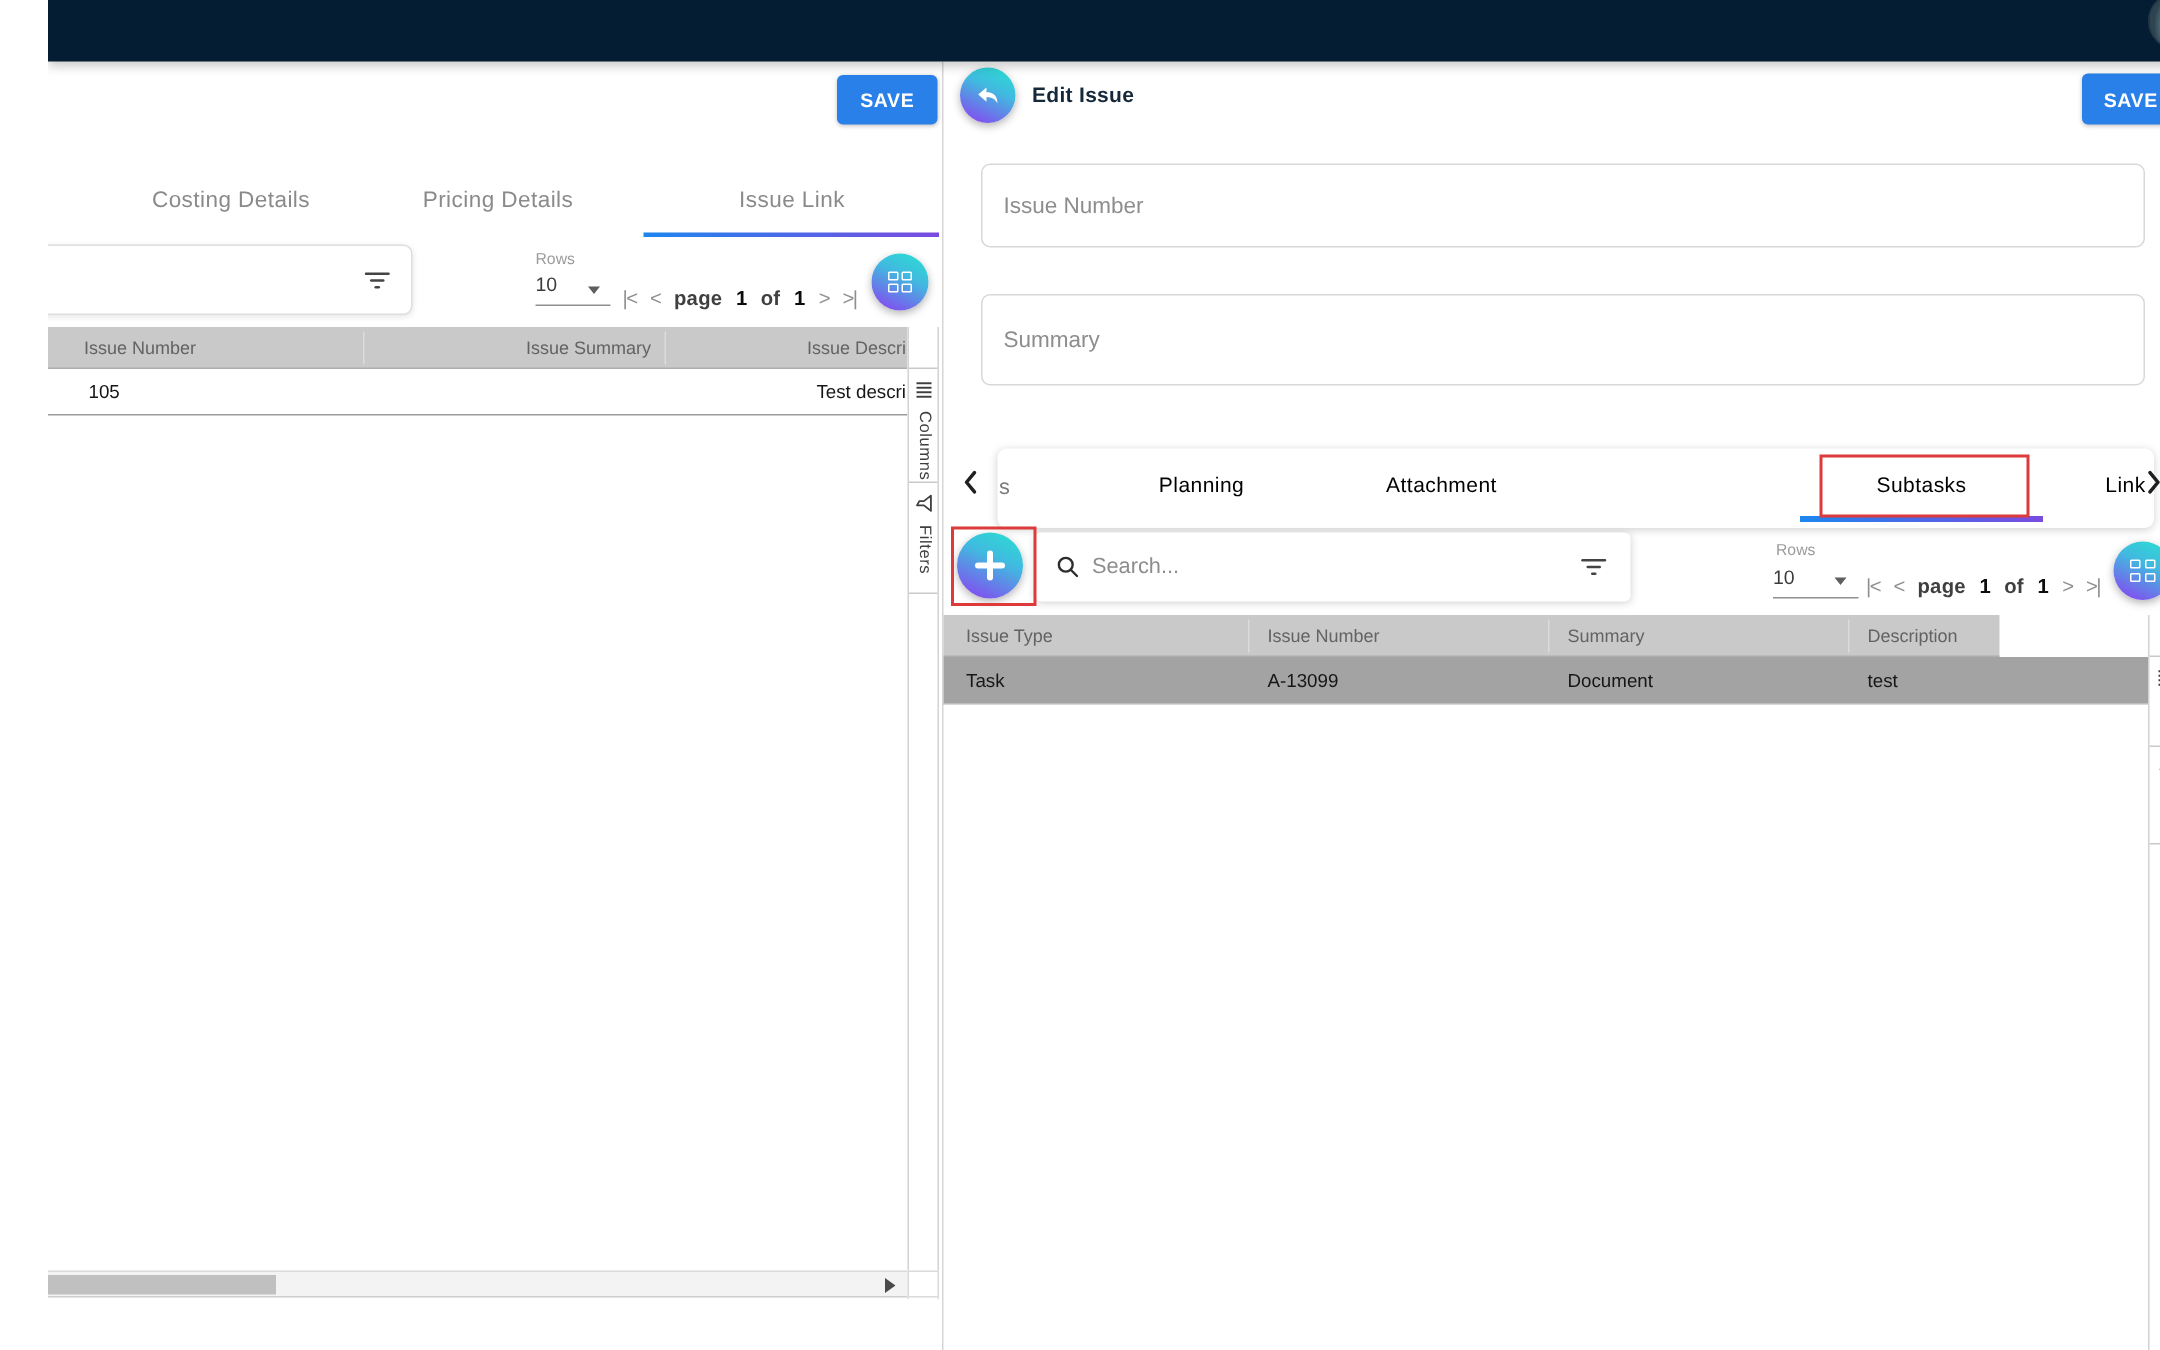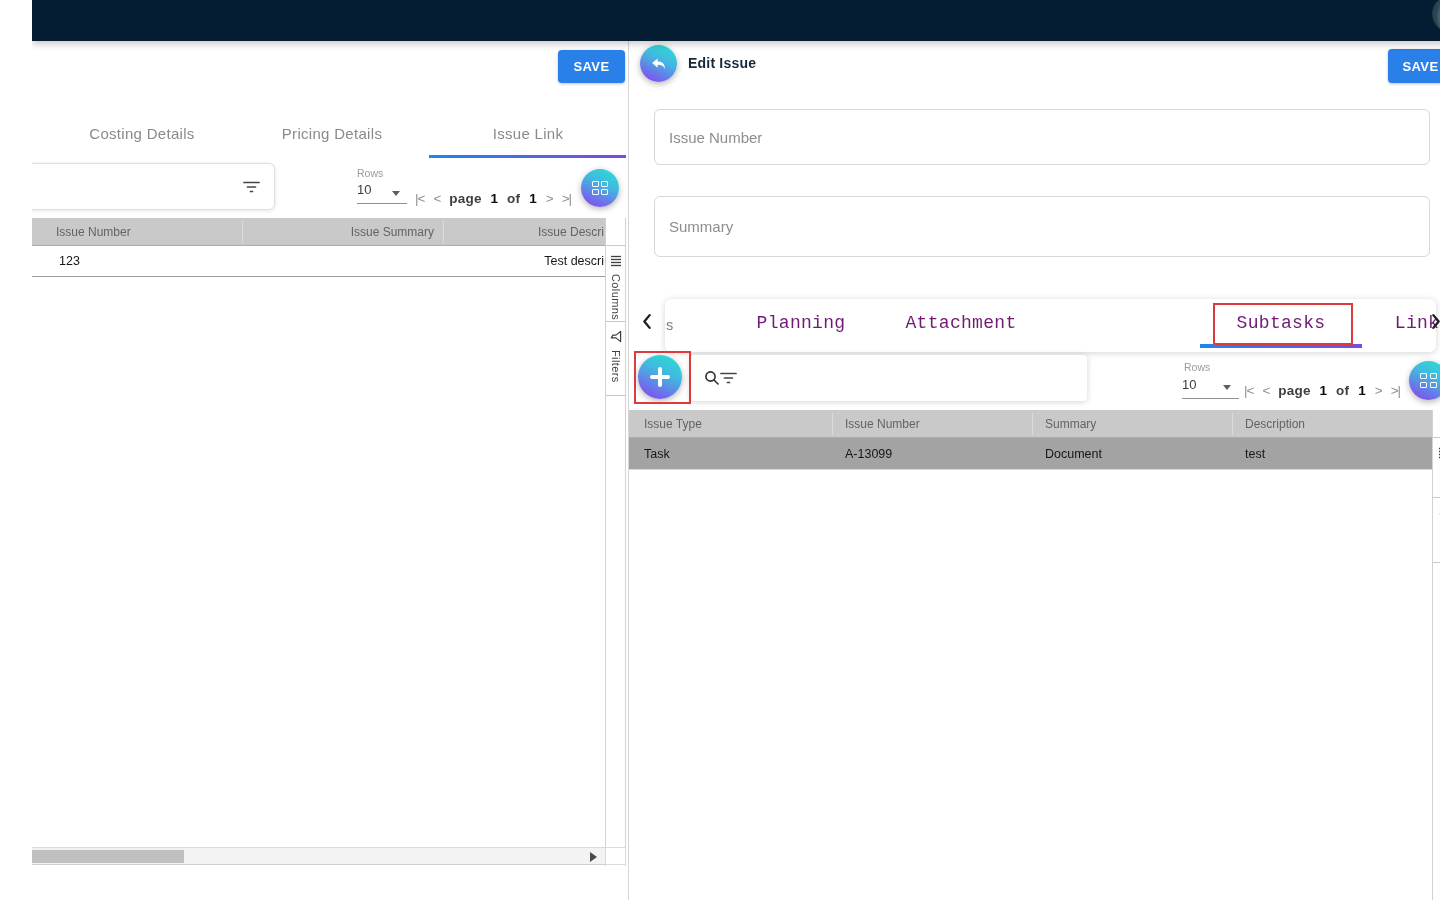--- a/index.html
+++ b/index.html
@@ -85,21 +85,21 @@
   #rp-field-issue { top:109px; height:56px; }
   #rp-field-summary { top:196px; height:61px; }
   .field input { width:100%; height:100%; border:none; outline:none; background:transparent;
                  font-size:15px; color:#333; padding:0 14px; border-radius:6px;
                  font-family:"Liberation Sans","DejaVu Sans",sans-serif; }
   .field input::placeholder, #rp-search input::placeholder, #lp-search input::placeholder { color:#8d8d8d; opacity:1; }
 
   #rp-tabcard { position:absolute; left:633px; top:299px; width:771px; height:53px; background:#fff;
                 border-radius:6px; box-shadow:0 1px 6px rgba(0,0,0,.18); z-index:5; }
   .rtab { position:absolute; top:299px; height:48px; width:160px; display:flex; align-items:center; justify-content:center;
-          font-size:18px; color:#701a75; letter-spacing:.3px; z-index:7; cursor:pointer;font-family:Liberation Mono, monospace; }
+          font-size:14px; color:#000000; letter-spacing:.3px; z-index:7; cursor:pointer; }
   #rp-tab-frag { position:absolute; left:634px; top:317px; font-size:14.5px; color:#7d7d7d; z-index:7; }
   .tab-chevron { position:absolute; top:313px; z-index:9; cursor:pointer; }
   #rp-chev-l { left:609px; }
   #rp-chev-r { left:1398px; }
   #rp-underline { left:1168px; top:344px; width:162px; height:4px; z-index:8; }
   .annotation { position:absolute; border:2px solid #dd3b3b; background:transparent; z-index:40; pointer-events:none; }
   #anno-subtasks { left:1181px; top:303px; width:140px; height:42px; }
   #anno-plus { left:602px; top:351px; width:57px; height:53px; }
 
   #rp-plus { left:606px; top:355px; width:44px; height:44px; }
@@ -116,37 +116,37 @@
   #rp-search .filter { margin-right:16px; cursor:pointer; }
   #lp-search .filter { margin-right:14px; cursor:pointer; }
 
   #rp-rows-label { left:1152px; top:361px; }
   #rp-rows-value { left:1150px; top:377px; }
   #rp-rows-line  { left:1150px; top:398px; width:57px; }
   #rp-caret { left:1191px; top:385px; }
   #rp-pagination { left:1212px; top:378px; }
   #rp-grid { left:1377px; top:361px; width:39px; height:39px; }
 
-  #rp-thead { left:597px; top:410px; width:803px; }
+  #rp-thead { left:597px; top:410px; width:704px; }
   #rp-row0  { left:597px; top:438px; width:803px; height:32px; background:#a3a3a3; border-bottom:1px solid #d8d8d8; }
   #rp-row0 .td { line-height:32px; }
   #rp-rail { left:1400px; top:410px; width:23px; height:490px; border-right:none; }
 </style>
 </head>
 <body>
 
 <div id="app">
 
   <div class="navbar">
     <div class="avatar"></div>
   </div>
 
   <button class="btn-save" id="lp-save">SAVE</button>
 
-  <div class="ltab" style="left:12px">Costing Details</div>
+  <div class="ltab" style="left:24px">Costing Details</div>
   <div class="ltab" style="left:202px">Pricing Details</div>
   <div class="ltab" style="left:398px">Issue Link</div>
   <div class="underline-grad" id="lp-underline"></div>
 
   <div id="lp-search">
     <input type="text" style="">
     <svg class="filter" width="17" height="14" viewBox="0 0 17 14">
       <line x1="1" y1="2.5" x2="16" y2="2.5" stroke="#444" stroke-width="1.7" stroke-linecap="round"></line>
       <line x1="4.5" y1="7" x2="12.5" y2="7" stroke="#444" stroke-width="1.7" stroke-linecap="round"></line>
       <line x1="7.5" y1="11.5" x2="9.5" y2="11.5" stroke="#444" stroke-width="1.7" stroke-linecap="round"></line>
@@ -179,21 +179,21 @@
   </div>
 
   <div class="thead" id="lp-thead">
     <span class="th" style="left:24px">Issue Number</span>
     <span class="th" style="left:210px; width:192px; text-align:right">Issue Summary</span>
     <span class="th" style="left:411px; width:161px; text-align:right">Issue Descri</span>
     <span class="tsep" style="left:210px"></span>
     <span class="tsep" style="left:411px"></span>
   </div>
   <div class="trow" id="lp-row0">
-    <span class="td" style="left:27px">123</span>
+    <span class="td" style="left:27px">105</span>
     <span class="td" style="left:411px; width:161px; text-align:right">Test descri</span>
   </div>
 
   <div class="rail" id="lp-rail">
     <div class="rail-cell" style="top:0; height:28px; padding-top:0"></div>
     <div class="rail-cell" style="top:28px; height:76px">
       <svg class="rail-icon" width="12" height="12" viewBox="0 0 12 12">
         <line x1="1" y1="1.5" x2="11" y2="1.5" stroke="#3f3f3f" stroke-width="1.3"></line>
         <line x1="1" y1="4.5" x2="11" y2="4.5" stroke="#3f3f3f" stroke-width="1.3"></line>
         <line x1="1" y1="7.5" x2="11" y2="7.5" stroke="#3f3f3f" stroke-width="1.3"></line>
@@ -251,20 +251,21 @@
   <div class="round-btn grad" id="rp-plus">
     <div class="plus-glyph"></div>
   </div>
   <div class="annotation" id="anno-plus"></div>
 
   <div id="rp-search">
     <svg class="mag" width="16" height="16" viewBox="0 0 16 16">
       <circle cx="6.5" cy="6.5" r="4.6" fill="none" stroke="#2d2d2d" stroke-width="1.6"></circle>
       <line x1="10" y1="10" x2="14" y2="14" stroke="#2d2d2d" stroke-width="1.6" stroke-linecap="round"></line>
     </svg>
+    <input type="text" placeholder="Search..." style="">
     <svg class="filter" width="17" height="14" viewBox="0 0 17 14">
       <line x1="1" y1="2.5" x2="16" y2="2.5" stroke="#444" stroke-width="1.7" stroke-linecap="round"></line>
       <line x1="4.5" y1="7" x2="12.5" y2="7" stroke="#444" stroke-width="1.7" stroke-linecap="round"></line>
       <line x1="7.5" y1="11.5" x2="9.5" y2="11.5" stroke="#444" stroke-width="1.7" stroke-linecap="round"></line>
     </svg>
   </div>
 
   <div class="rows-label" id="rp-rows-label">Rows</div>
   <div class="rows-value" id="rp-rows-value">10</div>
   <div class="rows-line" id="rp-rows-line"></div>

